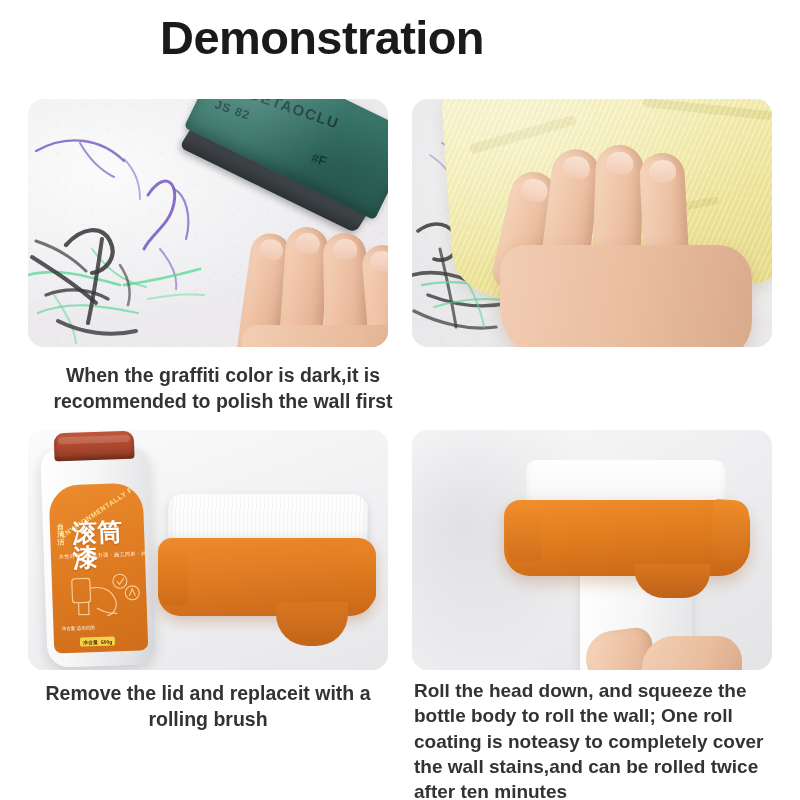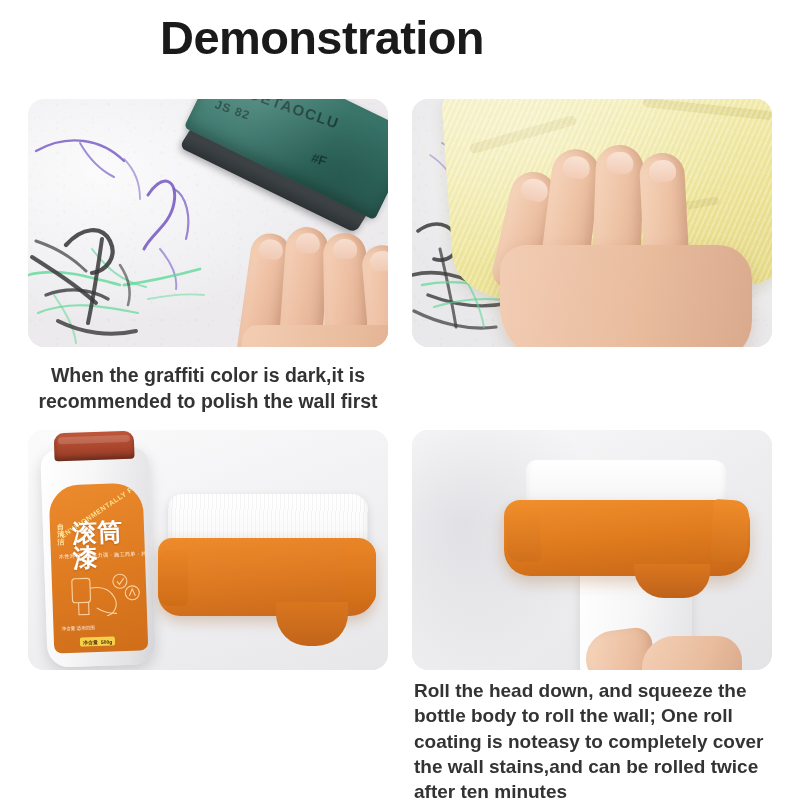--- a/index.html
+++ b/index.html
@@ -54,21 +54,21 @@
   }
 
   
   .caption {
     position: absolute;
     font-size: 19.5px;
     font-weight: 700;
     color: #333333;
     line-height: 1.35;
   }
-  .cap-1 { left: 22px;  top: 362px; width: 372px; text-align: center; }
+  .cap-1 { left: 37px;  top: 362px; width: 372px; text-align: center; }
   .cap-2 { left: 412px; top: 362px; width: 372px; text-align: center; }
   .cap-3 { left: 22px;  top: 680px; width: 372px; text-align: center; }
   .cap-4 { left: 414px; top: 678px; width: 376px; text-align: left; font-size: 19px; line-height: 1.33; }
 
   
   .wall-1 {
     position: absolute;
     inset: 0;
     background:
       radial-gradient(ellipse 70% 60% at 20% 30%, #fbfbfc 0%, #f2f2f4 60%, #eceaec 100%),
@@ -623,20 +623,21 @@
         <div class="roller3-nap"></div>
         <div class="roller3-frame">
           <div class="roller3-armL"></div>
           <div class="roller3-armR"></div>
         </div>
         <div class="roller3-neck"></div>
       </div>
     </div>
   </div>
 
+  <div class="caption cap-3">Remove the lid and replaceit with a rolling brush</div>
 
   <div class="panel panel-4">
     <div class="photo">
       <div class="bg-4"></div>
       <div class="wall4-shadow"></div>
 
       <div class="bottle4"></div>
 
       <div class="roller4">
         <div class="roller4-nap"></div>

